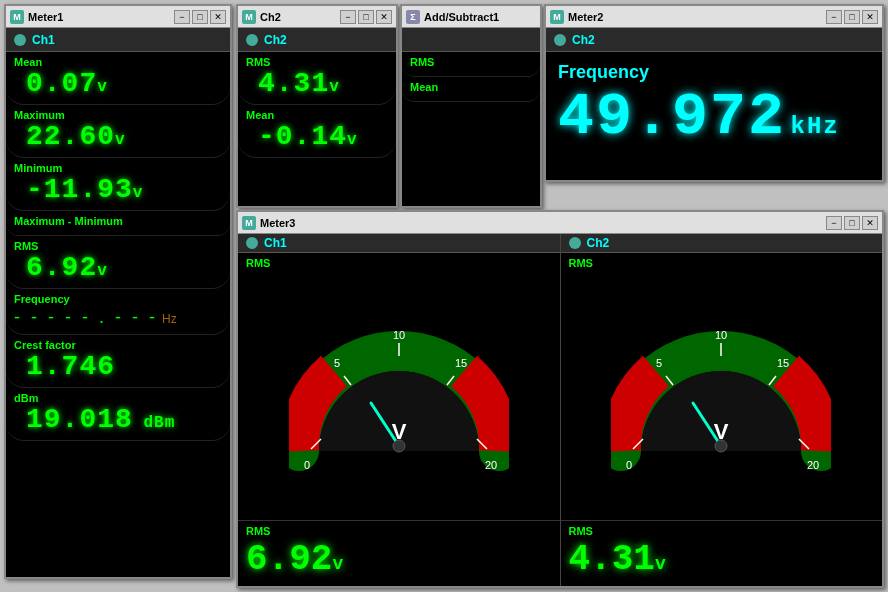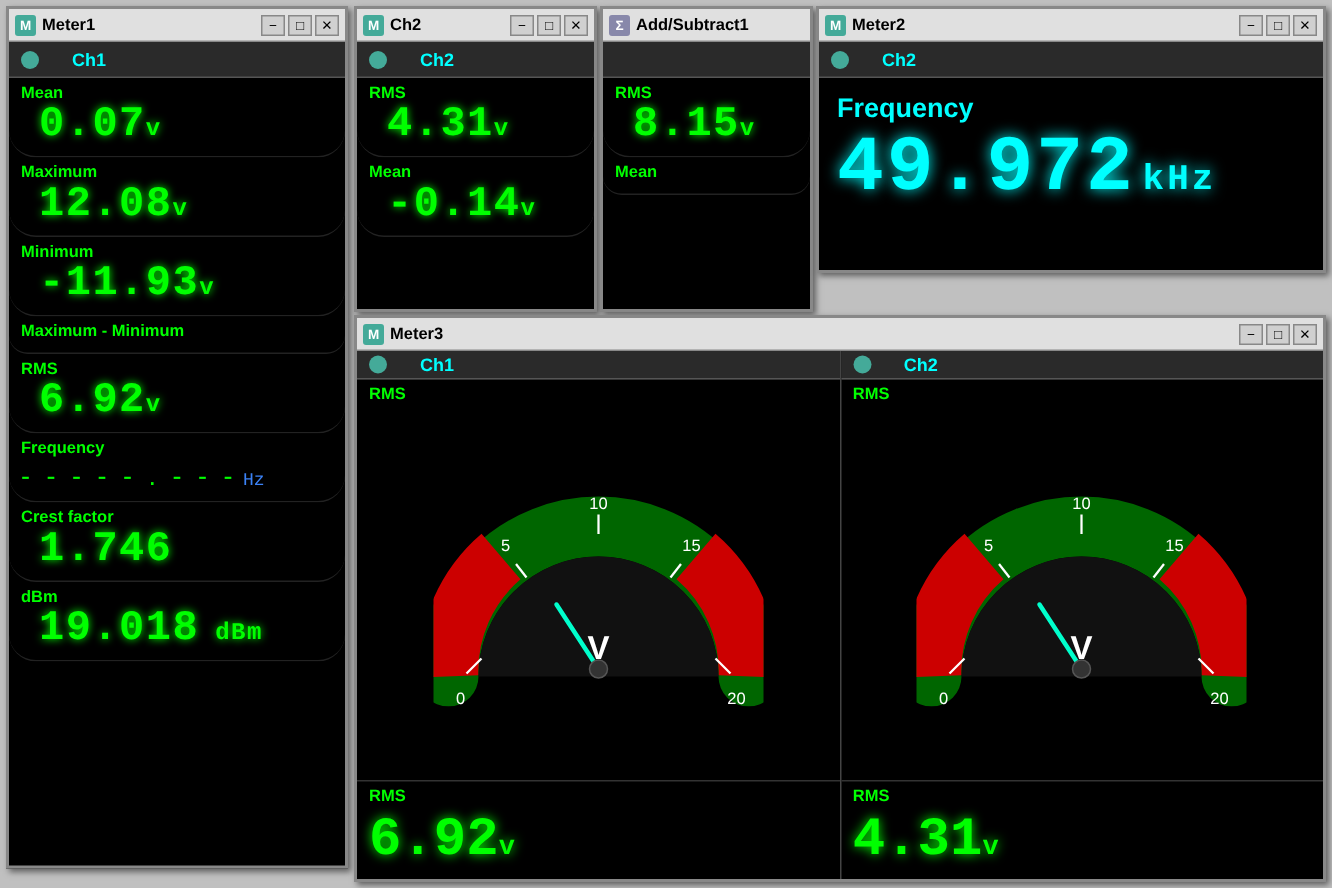--- a/index.html
+++ b/index.html
@@ -71,21 +71,21 @@
       height: 575px;
     }
 
     .channel-header {
       background: #2a2a2a;
       border-bottom: 1px solid #555;
       height: 24px;
       display: flex;
       align-items: center;
       padding: 0 8px;
-      gap: 22px;
+      gap: 6px;
     }
     .channel-dot {
       width: 12px;
       height: 12px;
       border-radius: 50%;
       background: #4a9;
     }
     .channel-label {
       color: #0ff;
       font-size: 12px;
@@ -132,21 +132,21 @@
     }
     .freq-label {
       color: #0ff;
       font-size: 18px;
       font-weight: bold;
       margin-bottom: 4px;
     }
     .freq-value {
       color: #0ff;
       font-family: 'Courier New', monospace;
-      font-size: 52px;
+      font-size: 60px;
       font-weight: bold;
       text-shadow: 0 0 10px #0ff;
       letter-spacing: 2px;
       line-height: 1;
     }
     .freq-unit {
       font-size: 24px;
     }
 
     
@@ -194,21 +194,21 @@
   <div class="metric-block">
     <div class="metric-label">Mean</div>
     <div class="metric-value">
       <span>0.07</span><span class="unit">v</span>
     </div>
   </div>
 
   <div class="metric-block">
     <div class="metric-label">Maximum</div>
     <div class="metric-value">
-      <span>12.08</span><span class="unit">v</span>
+      <span>22.60</span><span class="unit">v</span>
     </div>
   </div>
 
   <div class="metric-block">
     <div class="metric-label">Minimum</div>
     <div class="metric-value">
       <span>-11.93</span><span class="unit">v</span>
     </div>
   </div>
 
@@ -220,21 +220,21 @@
     <div class="metric-label">RMS</div>
     <div class="metric-value">
       <span>6.92</span><span class="unit">v</span>
     </div>
   </div>
 
   <div class="metric-block">
     <div class="metric-label">Frequency</div>
     <div style="display:flex;align-items:baseline;gap:4px;">
       <span class="dashes">- - - - - . - - -</span>
-      <span style="color:#3b82f6;font-size:12px;font-family:Liberation Mono, monospace;">Hz</span>
+      <span style="color:#a16207;font-size:12px;">Hz</span>
     </div>
   </div>
 
   <div class="metric-block">
     <div class="metric-label">Crest factor</div>
     <div class="metric-value">
       <span>1.746</span>
     </div>
   </div>
 
@@ -280,23 +280,20 @@
   <div class="window-titlebar">
     <div class="titlebar-left">
       <div style="width:14px;height:14px;background:#8888aa;border-radius:2px;font-size:9px;display:flex;align-items:center;justify-content:center;color:white;">Σ</div>
       <span>Add/Subtract1</span>
     </div>
   </div>
   <div style="background:#2a2a2a;border-bottom:1px solid #555;height:24px;display:flex;align-items:center;padding:0 8px;gap:6px;">
   </div>
   <div class="metric-block">
     <div class="metric-label">RMS</div>
-    <div class="metric-value">
-      <span>8.15</span><span class="unit">v</span>
-    </div>
   </div>
   <div class="metric-block">
     <div class="metric-label">Mean</div>
   </div>
 </div>
 
 <div class="window" id="meter2" style="left:544px;top:4px;width:340px;height:178px;">
   <div class="window-titlebar">
     <div class="titlebar-left">
       <div class="titlebar-icon">M</div>

